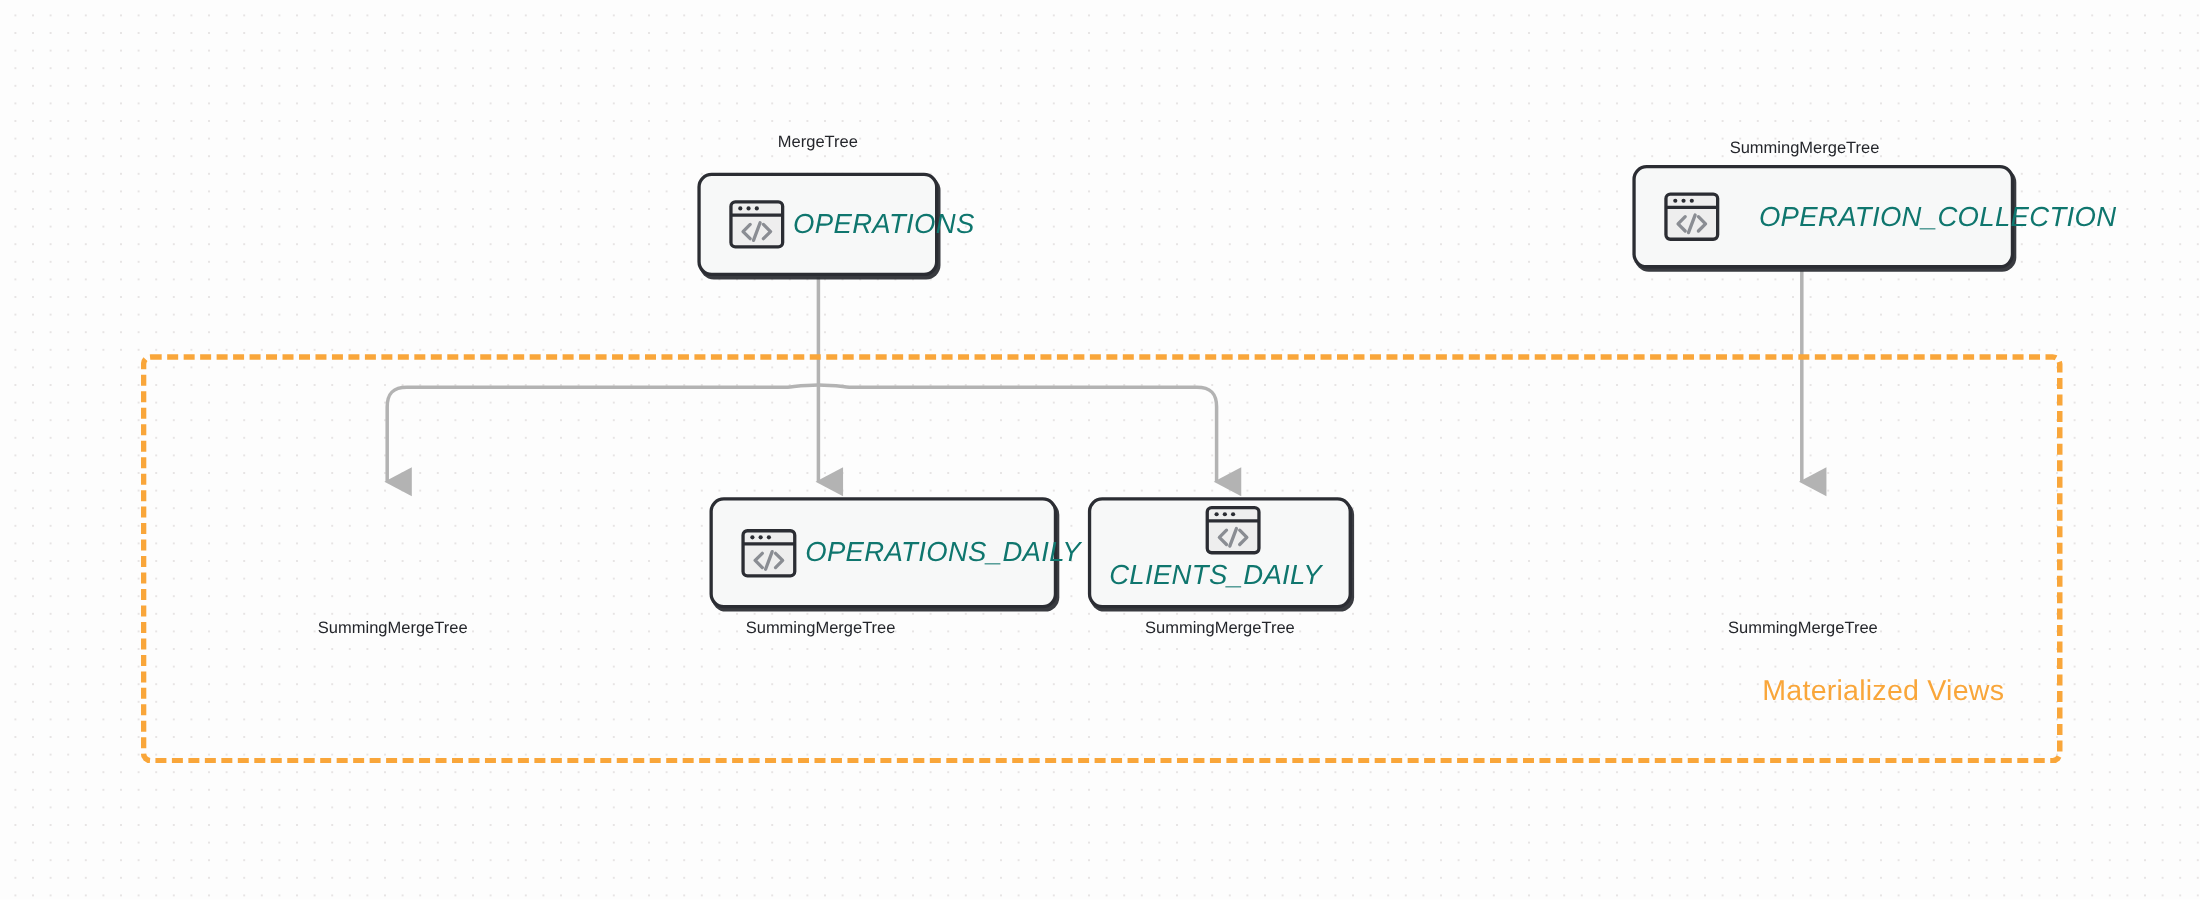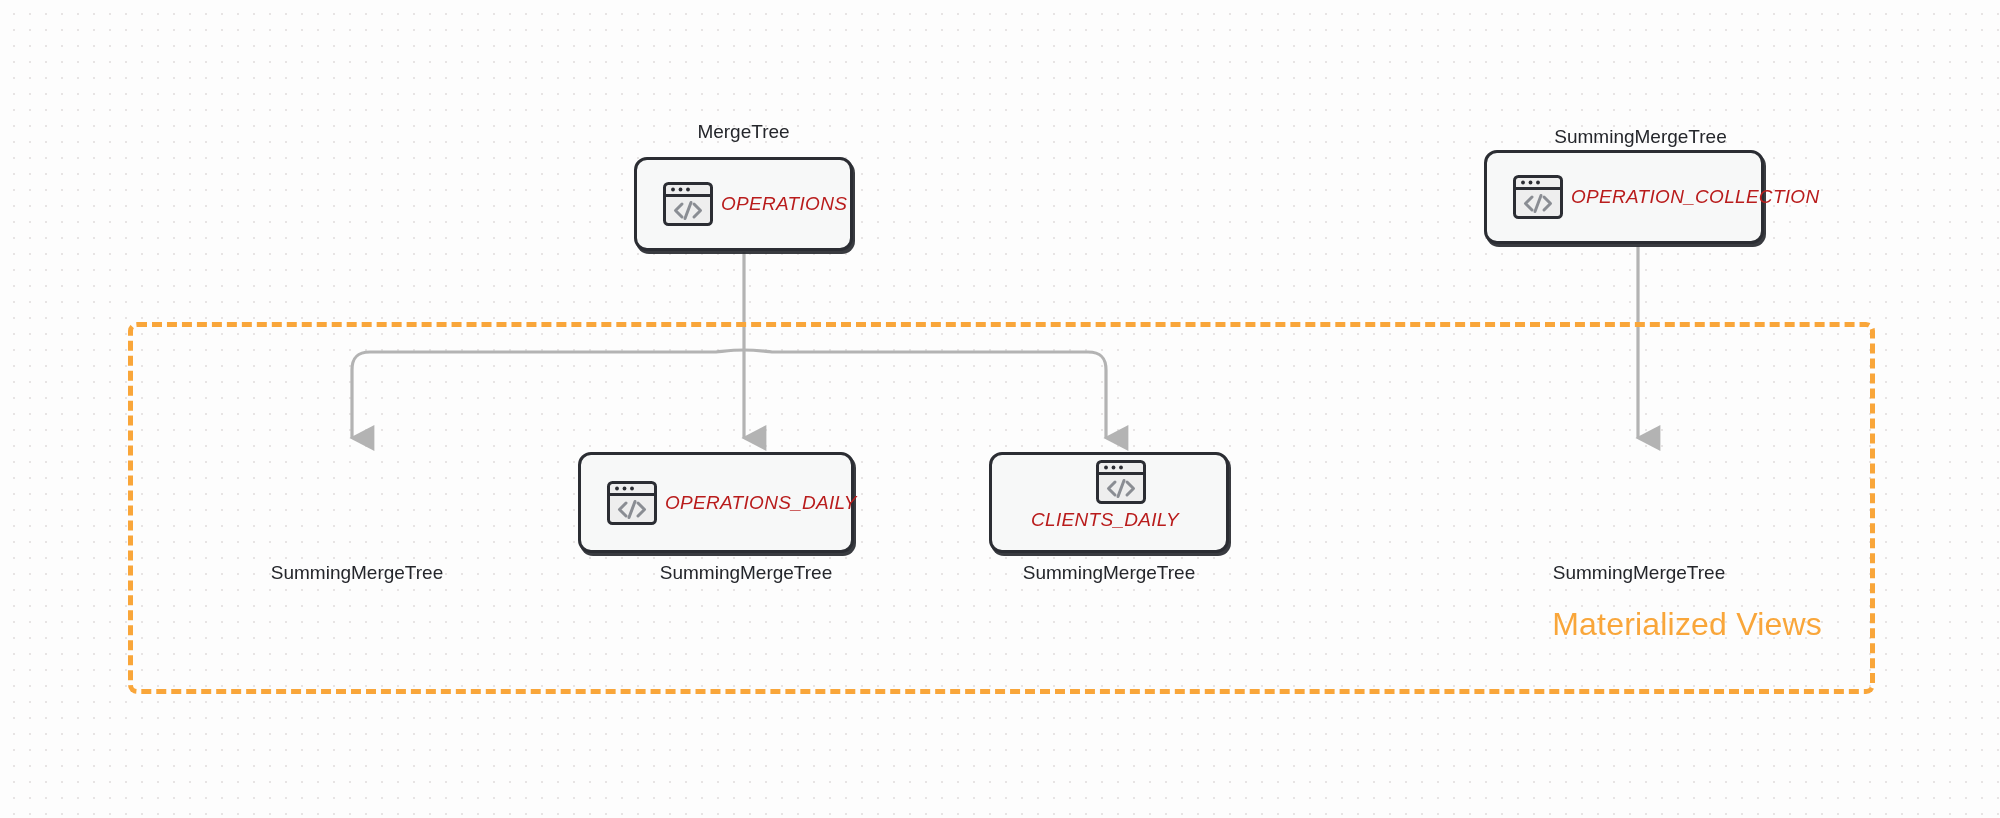--- a/index.html
+++ b/index.html
@@ -41,21 +41,21 @@
     height: 372px;
     border: 5px dashed #f9a63a;
     border-radius: 9px;
   }
 
   .mv-label {
     position: absolute;
     right: 48px;
     bottom: 46px;
     color: #f9a63a;
-    font-size: 32px;
+    font-size: 26px;
     font-family: "Liberation Sans", sans-serif;
     letter-spacing: 0.2px;
     white-space: nowrap;
   }
 
   
   .node {
     position: absolute;
     display: flex;
     align-items: center;
@@ -69,43 +69,43 @@
     flex: 0 0 auto;
     margin-left: 24px;
     width: 54px;
     height: 54px;
   }
 
   .node .node-label {
     flex: 1 1 auto;
     text-align: center;
     font-style: italic;
-    font-size: 19px;
-    color: #b91c1c;
+    font-size: 25px;
+    color: #0f766e;
     letter-spacing: 0.3px;
     padding-right: 14px;
     padding-left: 6px;
     white-space: nowrap;
   }
 
   
   .engine-caption {
     position: absolute;
-    font-size: 19px;
+    font-size: 15px;
     color: #24262b;
     white-space: nowrap;
     text-align: center;
   }
 
   
   #node-operations            { left: 634px;  top: 157px; width: 219px;  height: 94px; }
-  #node-operation-collection  { left: 1484px; top: 150px; width: 280px;  height: 94px; }
+  #node-operation-collection  { left: 1484px; top: 150px; width: 347px;  height: 94px; gap: 28px; }
 
   #node-operations-hourly     { left: 213px;  top: 452px; width: 288px;  height: 101px; }
-  #node-operations-daily      { left: 578px;  top: 452px; width: 276px;  height: 101px; }
+  #node-operations-daily      { left: 645px;  top: 452px; width: 316px;  height: 101px; }
   #node-clients-daily         { left: 989px;  top: 452px; width: 240px;  height: 101px; flex-direction: column; }
   #node-coordinates-daily     { left: 1498px; top: 452px; width: 282px;  height: 101px; }
 
   
   #cap-operations             { left: 634px;  top: 121px; width: 219px; }
   #cap-operation-collection   { left: 1484px; top: 126px; width: 313px; }
   #cap-operations-hourly      { left: 213px;  top: 562px; width: 288px; }
   #cap-operations-daily       { left: 609px;  top: 562px; width: 274px; }
   #cap-clients-daily          { left: 989px;  top: 562px; width: 240px; }
   #cap-coordinates-daily      { left: 1498px; top: 562px; width: 282px; }

